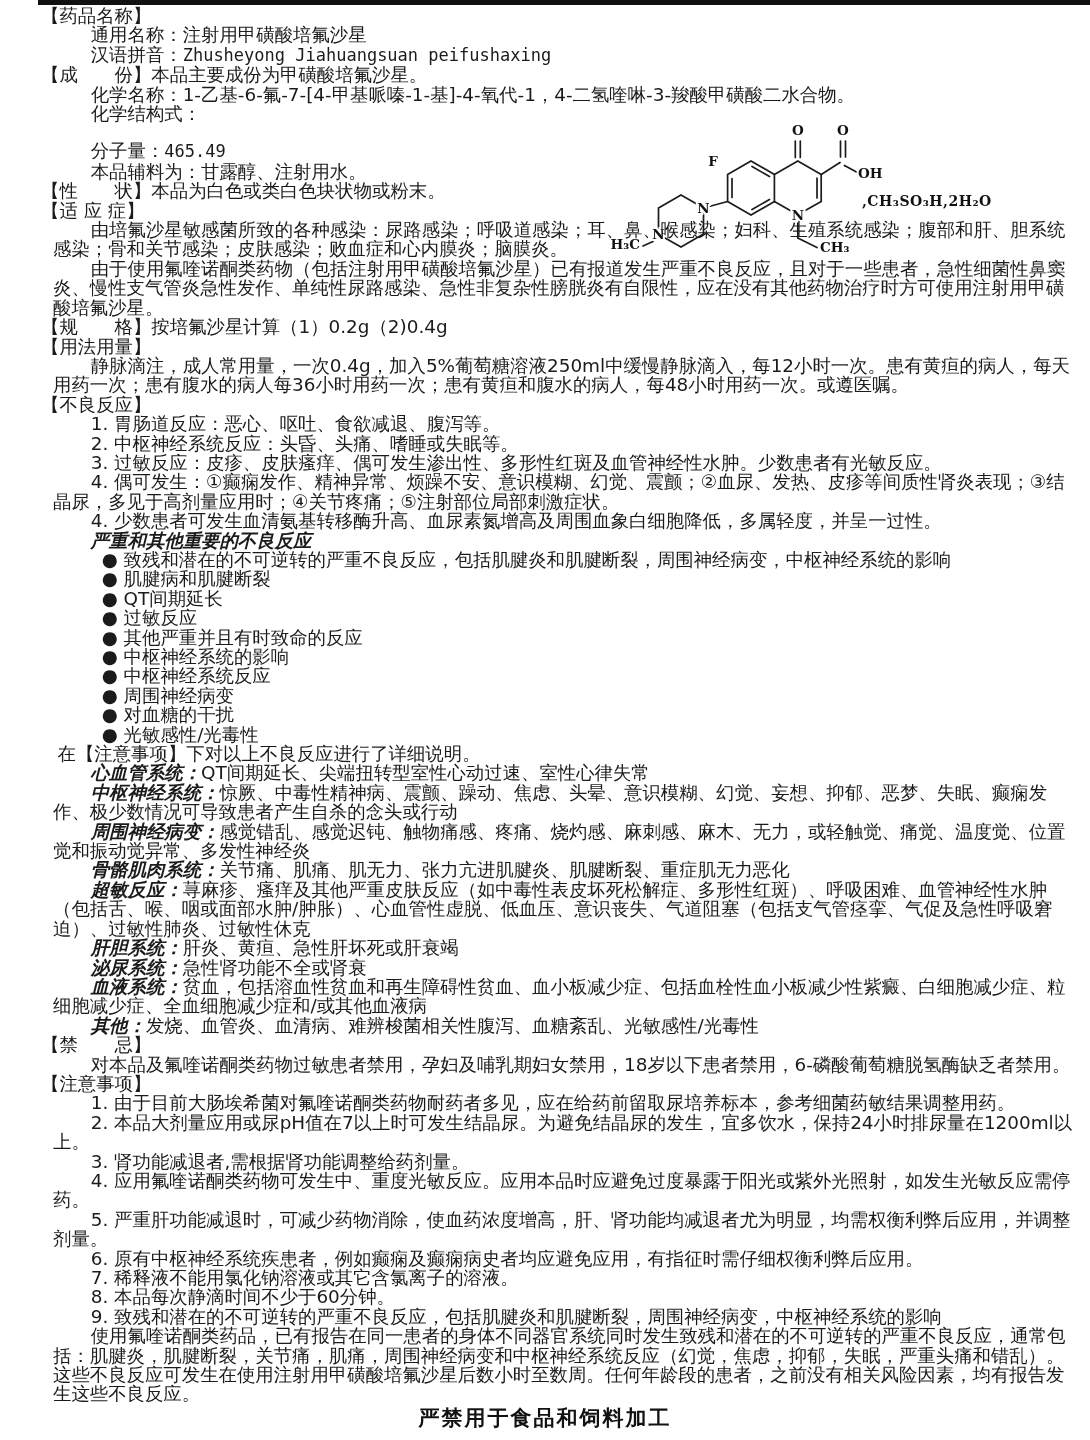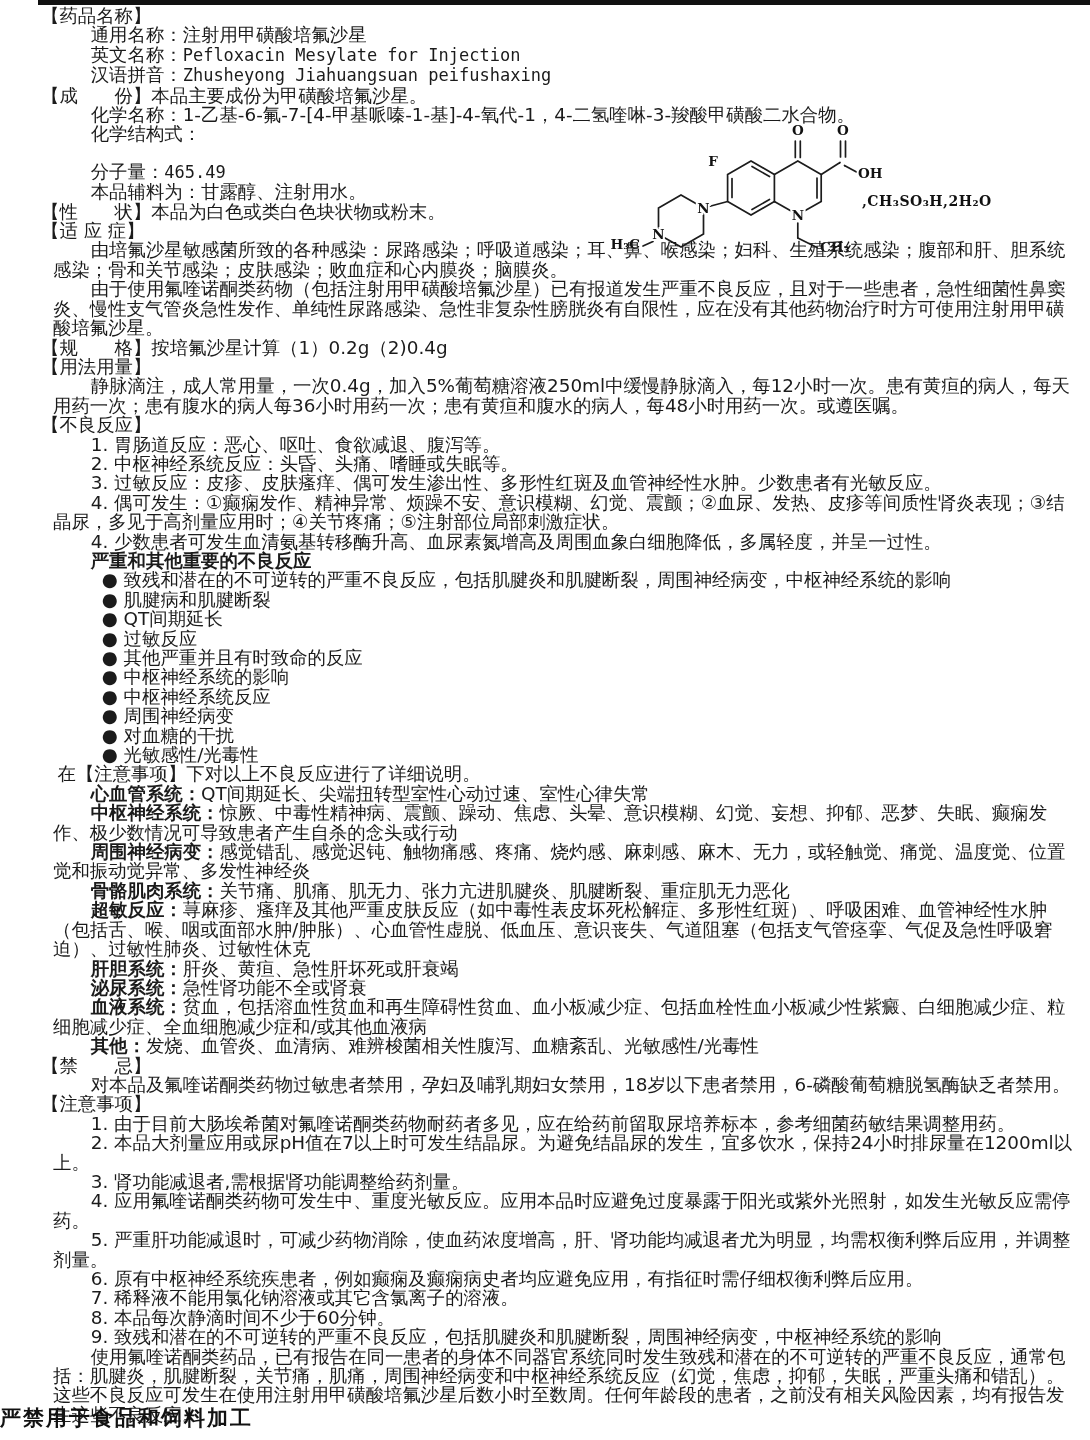--- a/index.html
+++ b/index.html
@@ -20,25 +20,25 @@
   .line{
     font-size:18.4px;
     line-height:19.4px;
     white-space:normal;
     word-break:break-all;
   }
   .ind{text-indent:2.05em;margin-left:12px;}
   .ind-s{text-indent:0.9em;}
   .bullet{padding-left:3.3em;text-indent:0;}
   .gap{height:18px;}
-  .b{font-weight:bold;}
+  .b{font-weight:bold;font-style:italic;}
   .m{font-family:"DejaVu Sans Mono","Liberation Mono",monospace;font-size:17px;}
   .footer{
     position:absolute;left:0;right:0;top:1404px;
-    text-align:left;font-weight:bold;font-size:21px;
+    text-align:center;font-weight:bold;font-size:21px;
     letter-spacing:2px;color:#111;z-index:2;
   }
   .struct{
     position:absolute;left:596px;top:116px;width:494px;height:148px;
     z-index:0;pointer-events:none;
   }
   .struct svg{display:block;}
   .bond{stroke:#1c1c1c;stroke-width:1.7;fill:none;stroke-linecap:round;}
   .atom{
     font-family:"DejaVu Serif","Liberation Serif",serif;
@@ -53,21 +53,20 @@
 </style>
 </head>
 <body>
 
 <div class="page">
   <div class="top-rule"></div>
 
   <div class="doc-body">
       <div class="line h"><span>【药品名称】</span></div>
       <div class="line ind"><span>通用名称：注射用甲磺酸培氟沙星</span></div>
-      <div class="line ind"><span>英文名称：</span><span class="m">Pefloxacin Mesylate for Injection</span></div>
       <div class="line ind"><span>汉语拼音：</span><span class="m">Zhusheyong Jiahuangsuan peifushaxing</span></div>
       <div class="line h"><span>【成　　份】本品主要成份为甲磺酸培氟沙星。</span></div>
       <div class="line ind"><span>化学名称：1-乙基-6-氟-7-[4-甲基哌嗪-1-基]-4-氧代-1，4-二氢喹啉-3-羧酸甲磺酸二水合物。</span></div>
       <div class="line ind"><span>化学结构式：</span></div>
       <div class="gap"></div>
       <div class="line ind"><span>分子量：</span><span class="m">465.49</span></div>
       <div class="line ind"><span>本品辅料为：甘露醇、注射用水。</span></div>
       <div class="line h"><span>【性　　状】本品为白色或类白色块状物或粉末。</span></div>
       <div class="line h"><span>【适 应 症】</span></div>
       <div class="line ind"><span>由培氟沙星敏感菌所致的各种感染：尿路感染；呼吸道感染；耳、鼻、喉感染；妇科、生殖系统感染；腹部和肝、胆系统感染；骨和关节感染；皮肤感染；败血症和心内膜炎；脑膜炎。</span></div>

